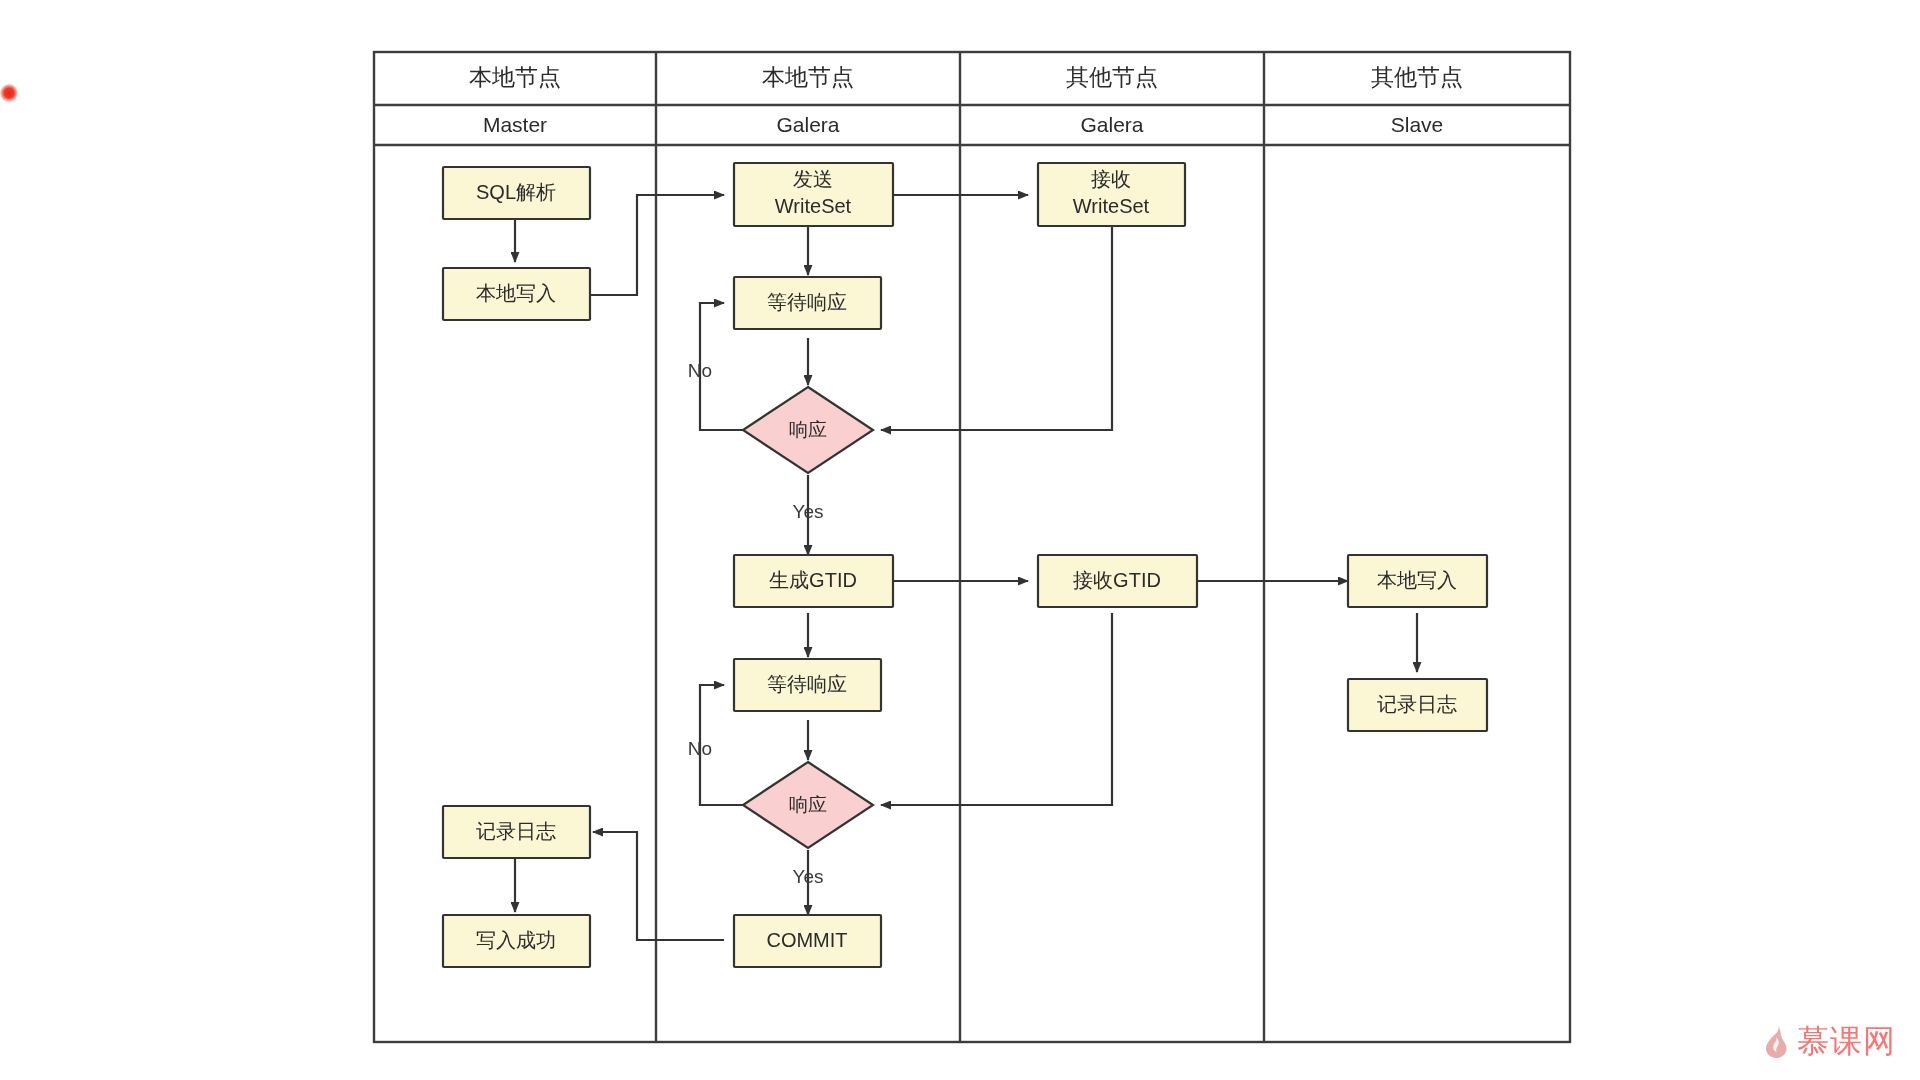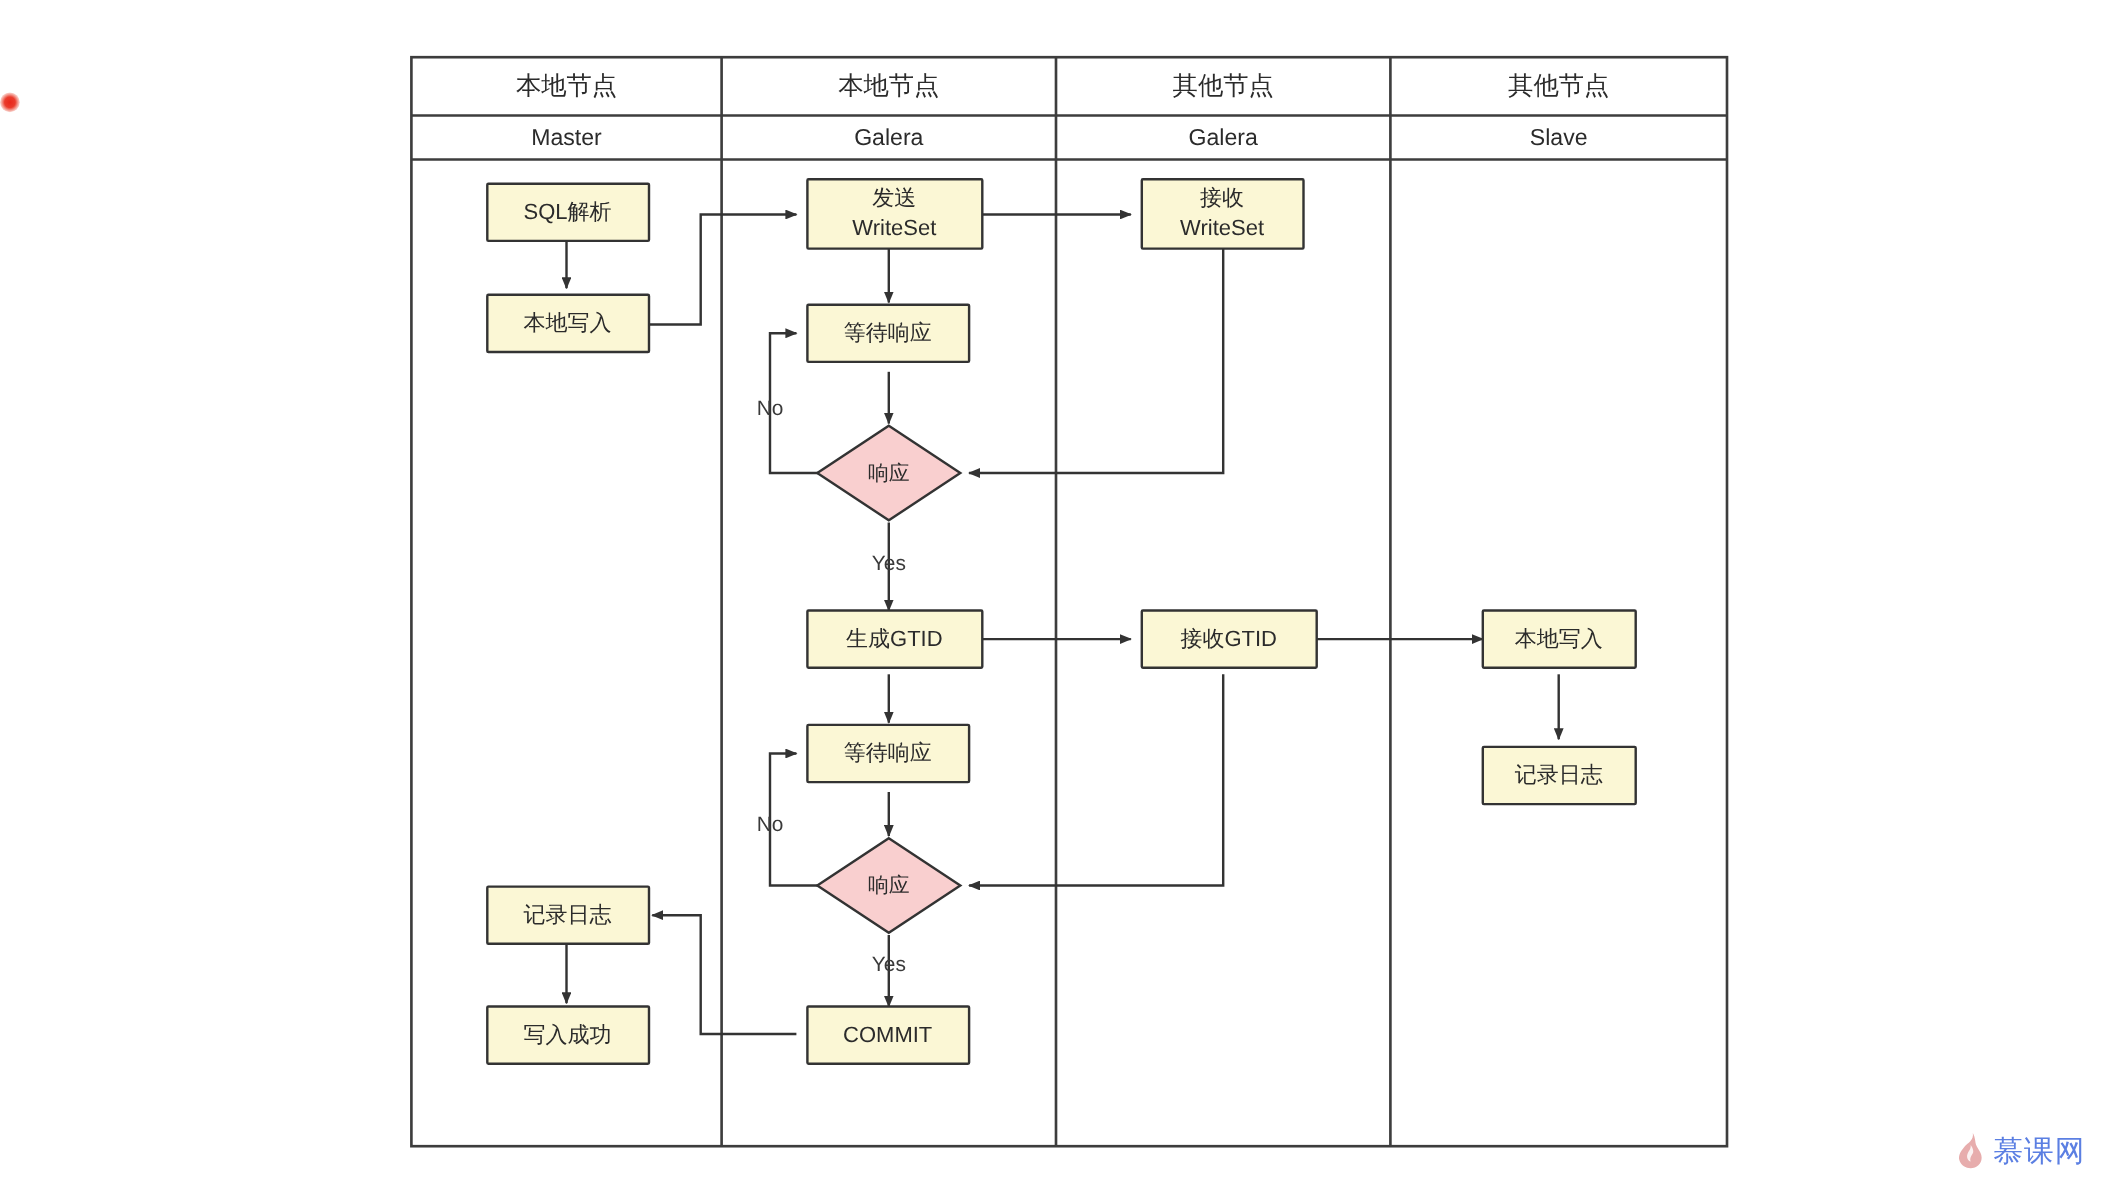--- a/index.html
+++ b/index.html
@@ -77,22 +77,22 @@
     position: absolute;
     right: 24px;
     bottom: 16px;
     display: flex;
     align-items: center;
     gap: 6px;
     opacity: 0.72;
   }
   #watermark .wm-text {
     font-family: Liberation Mono, monospace;
-    font-size: 27px;
-    color: #1d4ed8;
+    font-size: 32px;
+    color: #ef4444;
     letter-spacing: 1px;
   }
   #cursor-dot {
     position: absolute;
     left: 0px;
     top: 84px;
     width: 18px;
     height: 18px;
     border-radius: 50%;
     background: radial-gradient(circle, #e8271a 0%, #ea3b2c 38%, rgba(235,90,70,0.45) 62%, rgba(255,255,255,0) 80%);

